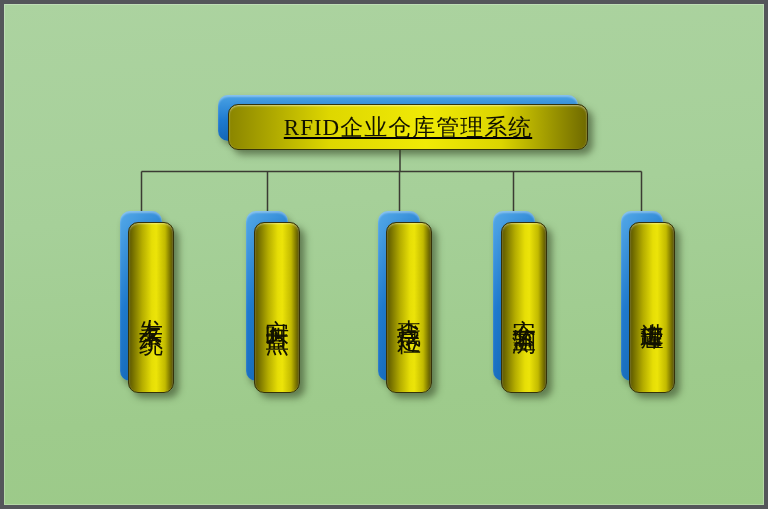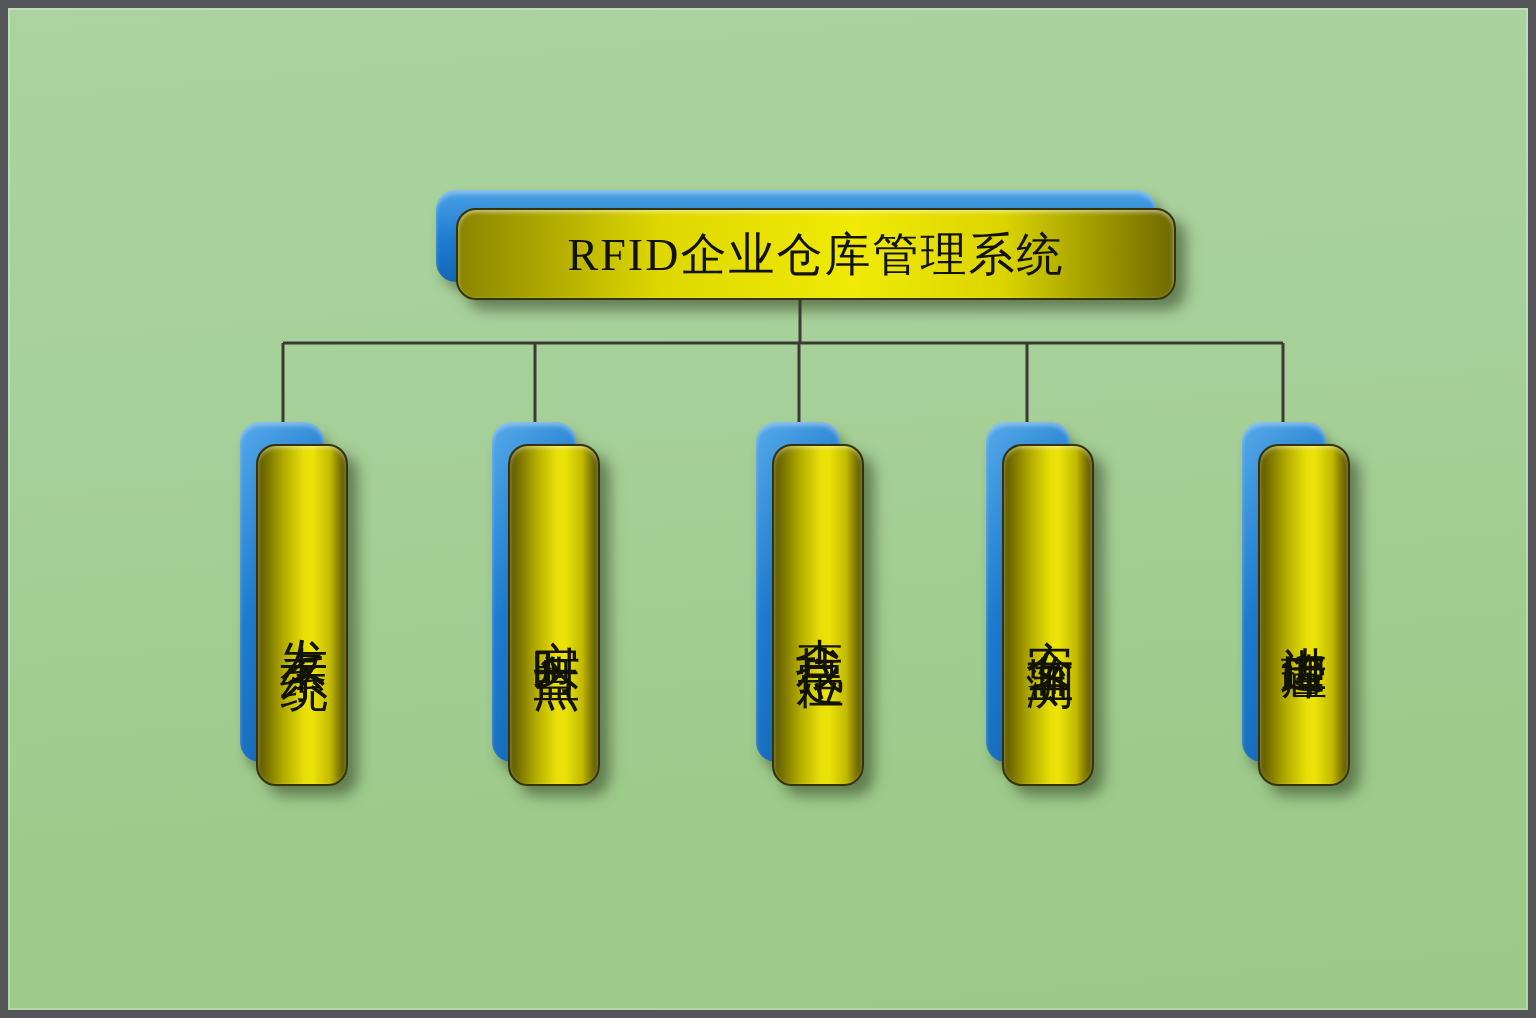--- a/index.html
+++ b/index.html
@@ -28,20 +28,21 @@
   }
   .root-front{
     position:absolute;left:228px;top:104px;width:360px;height:46px;
     border-radius:10px;
     border:1px solid #35330a;
     box-sizing:border-box;
     background:linear-gradient(90deg,#8a8500 0%,#ded700 28%,#f0ea06 55%,#dcd500 76%,#6f6a00 100%);
     box-shadow:5px 5px 7px rgba(45,60,30,0.55), inset 0 1px 2px rgba(255,255,255,0.55);
     display:flex;align-items:center;justify-content:center;
     z-index:3;
+    text-decoration:underline;
   }
   .root-front .label{
     font-size:23px;color:#121200;letter-spacing:1px;white-space:nowrap;
   }
 
   
   .child-back{
     position:absolute;top:211px;width:42px;height:170px;
     border-radius:10px;
     background:linear-gradient(125deg,#54a9e8 0%,#1f7ace 45%,#1466b4 100%);

